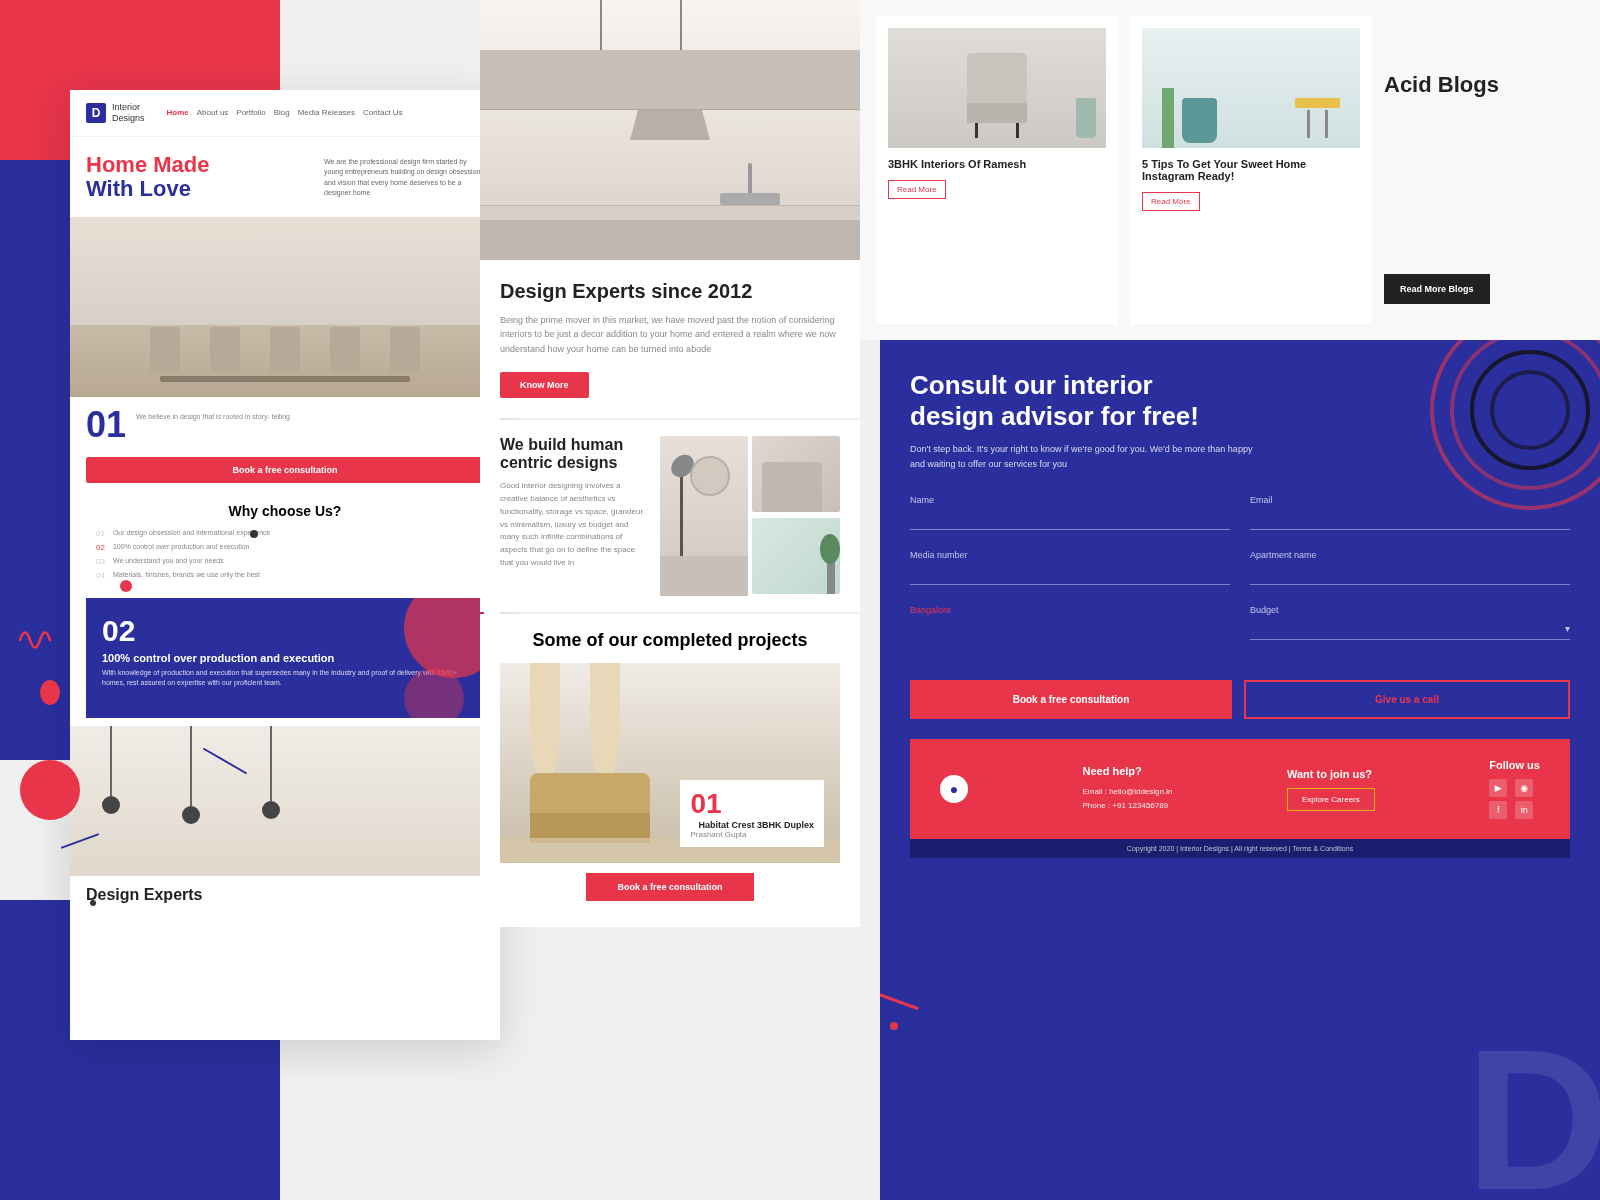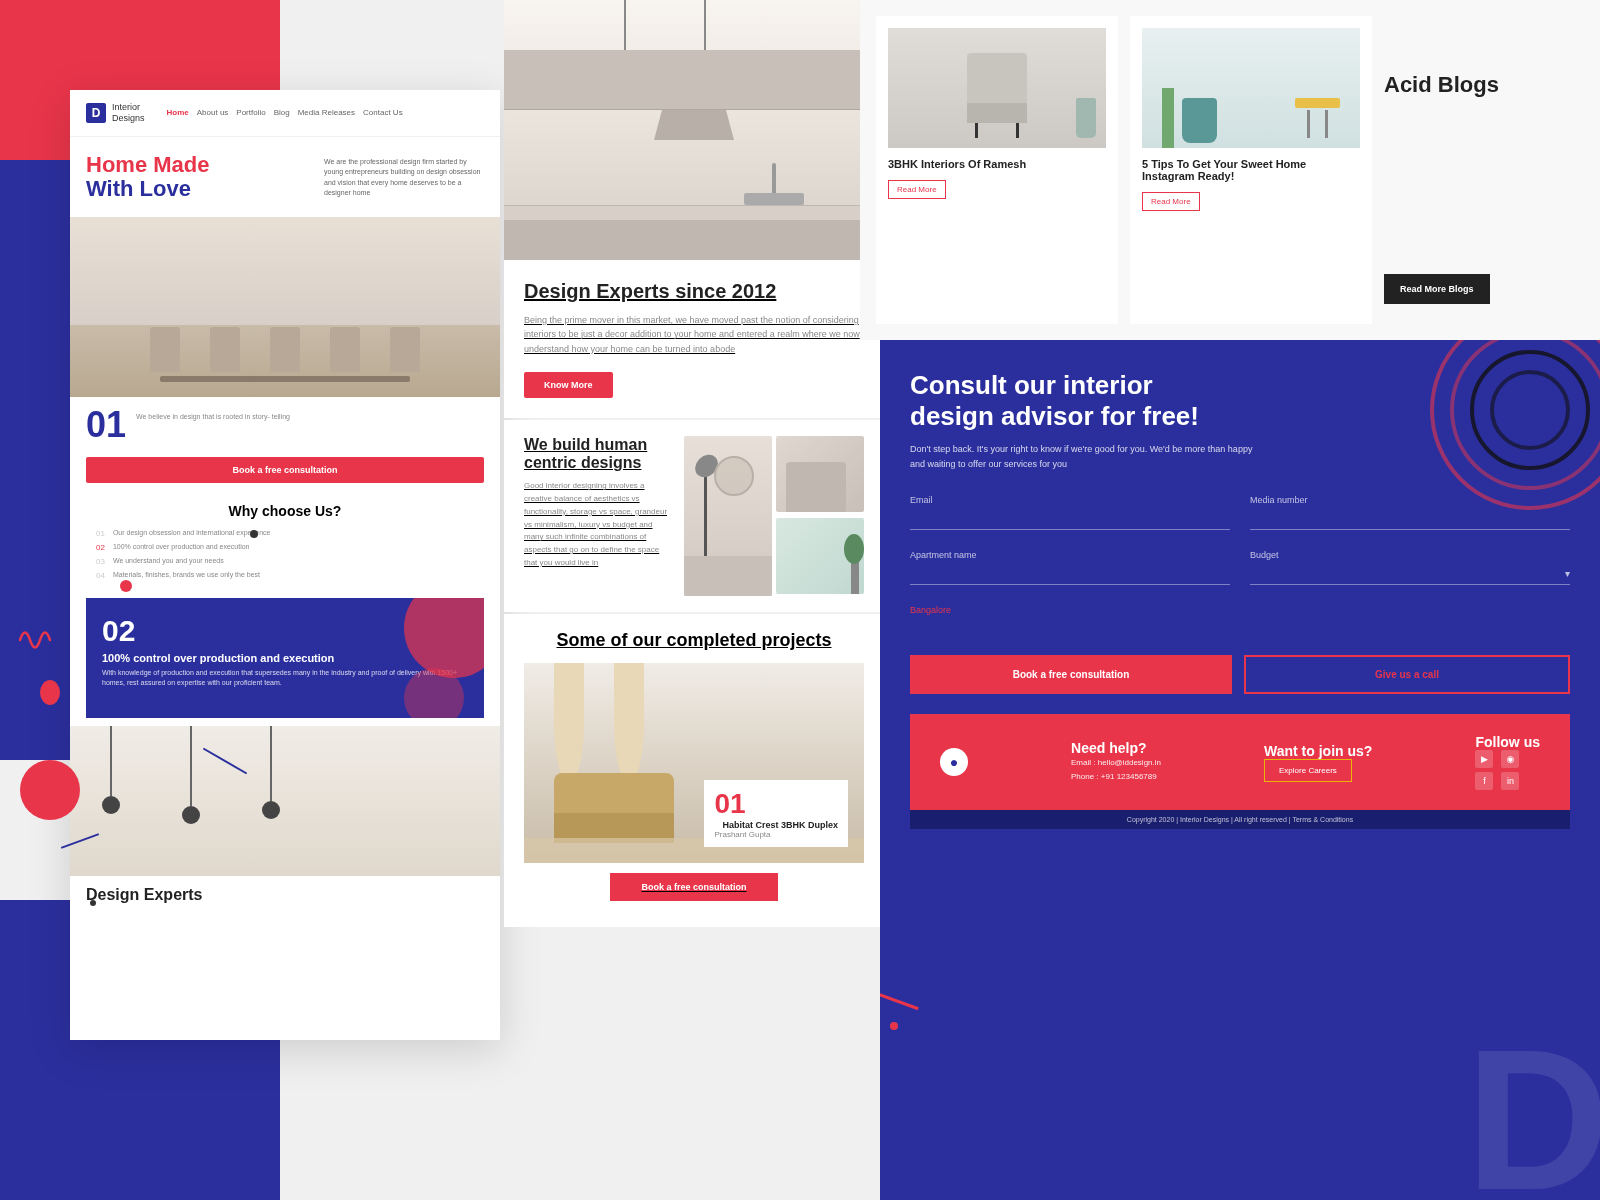--- a/index.html
+++ b/index.html
@@ -135,26 +135,25 @@
       position: relative;
       overflow: hidden;
     }
 
     
     .design-experts-text { padding: 10px 16px; font-size: 16px; font-weight: 900; color: #222; }
 
     
     .middle-column {
       position: absolute;
-      left: 504px;
+      left: 480px;
       top: 0;
       width: 380px;
       height: 1200px;
       z-index: 2;
-      text-decoration: underline;
     }
 
     
     .kitchen-img {
       width: 100%;
       height: 260px;
       background: linear-gradient(180deg, #f0ece6 0%, #e8e0d5 100%);
       position: relative;
       overflow: hidden;
     }
@@ -370,21 +369,21 @@
     
     .footer {
       background: #e8354a;
       padding: 20px 30px;
       display: flex;
       align-items: center;
       justify-content: space-between;
       margin-top: 20px;
     }
     .footer-section { color: white; }
-    .footer-section-title { font-size: 14px; font-weight: bold; margin-bottom: 0; }
+    .footer-section-title { font-size: 11px; font-weight: bold; margin-bottom: 8px; }
     .footer-text { font-size: 8px; line-height: 1.8; opacity: 0.9; }
     .footer-btn {
       border: 1px solid #eab308;
       background: transparent;
       color: white;
       padding: 6px 14px;
       font-size: 8px;
       cursor: pointer;
     }
     .social-icons { display: flex; flex-direction: column; gap: 4px; }
@@ -678,42 +677,46 @@
   </div>
 
   <div style="position:absolute;bottom:200px;left:-20px;width:60px;height:3px;background:#e8354a;transform:rotate(20deg);"></div>
   <div style="position:absolute;bottom:170px;left:10px;width:8px;height:8px;border-radius:50%;background:#e8354a;"></div>
 
   <div class="consult-title">Consult our interior design advisor for free!</div>
   <div class="consult-desc">Don't step back. It's your right to know if we're good for you. We'd be more than happy and waiting to offer our services for you</div>
 
   <div class="form-grid">
     <div class="form-field">
+      <label class="form-label">Name</label>
+      <input class="form-input" type="text" style="">
+    </div>
+    <div class="form-field">
       <label class="form-label">Email</label>
       <input class="form-input" type="email" style="">
     </div>
     <div class="form-field">
       <label class="form-label">Media number</label>
       <input class="form-input" type="tel" style="">
     </div>
     <div class="form-field">
       <label class="form-label">Apartment name</label>
       <input class="form-input" type="text" style="">
+    </div>
+    <div class="form-field">
+      <div class="city-value">Bangalore</div>
     </div>
     <div class="form-field">
       <label class="form-label">Budget</label>
       <div class="select-wrapper">
         <select class="form-select">
           <option value=""></option>
         </select>
         <span class="select-arrow">▾</span>
       </div>
-    </div>
-    <div class="form-field">
-      <div class="city-value">Bangalore</div>
     </div>
   </div>
 
   <div class="form-buttons">
     <button class="btn-book-consult">Book a free consultation</button>
     <button class="btn-give-call">Give us a call</button>
   </div>
 
   <div class="footer">
     <div style="display:flex;align-items:center;gap:10px;">

